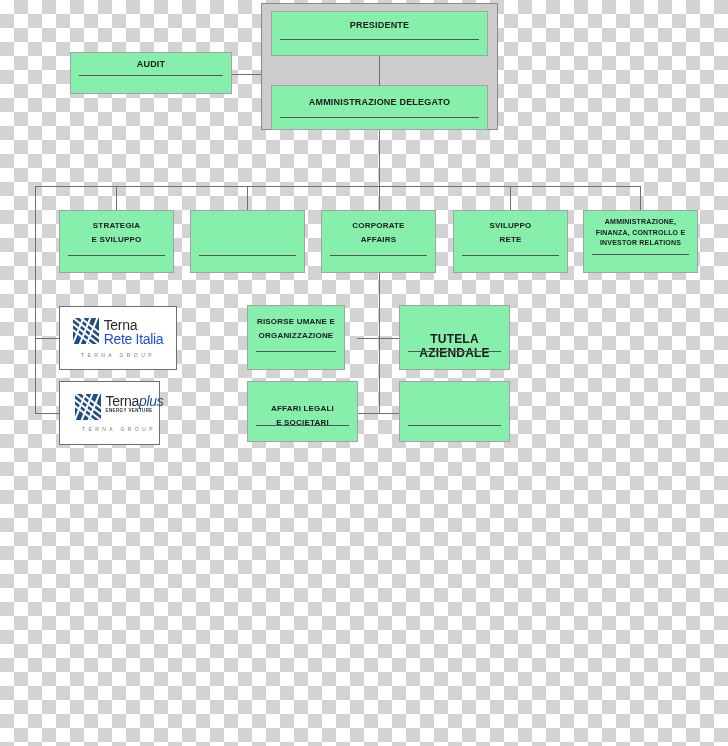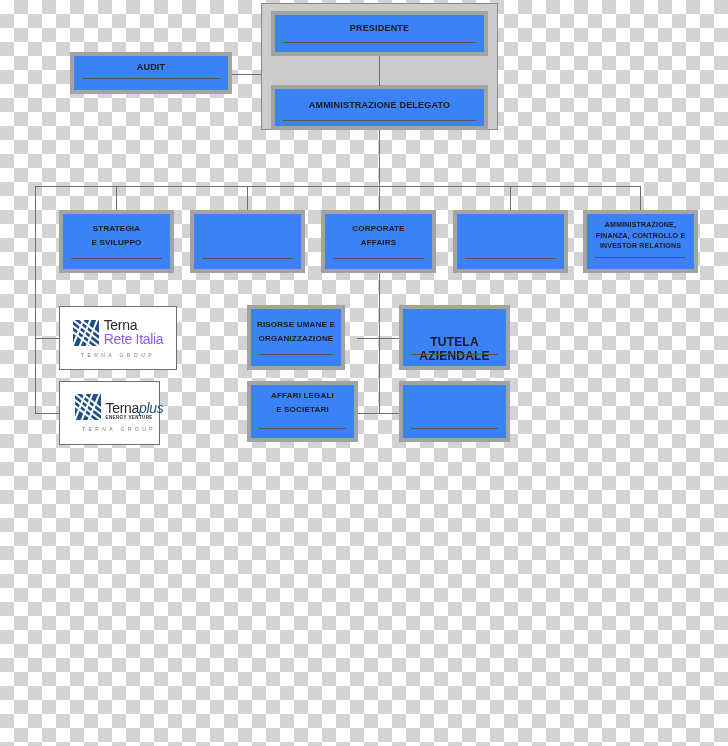--- a/index.html
+++ b/index.html
@@ -21,22 +21,22 @@
 
   #canvas {
     position: relative;
     width: 728px;
     height: 746px;
   }
 
   
   .node {
     position: absolute;
-    background: #3b82f6;
-    border: 4px solid #a3a3a3;
+    background: #86efac;
+    border: 1px solid #a3a3a3;
     box-sizing: border-box;
     display: block;
   }
   .node .title {
     display: block;
     text-align: center;
     color: #1a1a1a;
     font-weight: 700;
     letter-spacing: 0.2px;
     white-space: pre-line;
@@ -75,21 +75,21 @@
     background: #ffffff;
     border: 1px solid #6f6f6f;
     box-sizing: border-box;
     display: flex;
     flex-direction: column;
     align-items: center;
     justify-content: center;
   }
   .logo-row {
     display: flex;
-    align-items: flex-end;
+    align-items: flex-start;
     gap: 5px;
   }
   .logo-mark {
     width: 26px;
     height: 26px;
     background: #1f4e87;
     position: relative;
     overflow: hidden;
     flex: 0 0 auto;
   }
@@ -104,21 +104,21 @@
     line-height: 1.0;
   }
   .logo-l1 {
     font-size: 14px;
     color: #2b2b2b;
     font-weight: 400;
     letter-spacing: -0.3px;
   }
   .logo-l2 {
     font-size: 14px;
-    color: #8b5cf6;
+    color: #1d4ed8;
     font-weight: 400;
     letter-spacing: -0.3px;
   }
   .logo-plus {
     font-style: italic;
     color: #1f4e87;
     font-weight: 400;
   }
   .logo-sub {
     font-size: 4.5px;
@@ -185,20 +185,22 @@
     <span class="rule" style="top:44px;"></span>
   </div>
 
   <div class="node" style="left:321px; top:210px; width:115px; height:63px;">
     <span class="title" style="font-size:8px; line-height:14px; margin-top:8px;">CORPORATE
 AFFAIRS</span>
     <span class="rule" style="top:44px;"></span>
   </div>
 
   <div class="node" style="left:453px; top:210px; width:115px; height:63px;">
+    <span class="title" style="font-size:8px; line-height:14px; margin-top:8px;">SVILUPPO
+RETE</span>
     <span class="rule" style="top:44px;"></span>
   </div>
 
   <div class="node" style="left:583px; top:210px; width:115px; height:63px;">
     <span class="title" style="font-size:7px; line-height:10.5px; margin-top:6px;">AMMINISTRAZIONE,
 FINANZA, CONTROLLO E
 INVESTOR RELATIONS</span>
     <span class="rule" style="top:43px;"></span>
   </div>
 
@@ -214,21 +216,21 @@
     <span class="rule" style="top:45px;"></span>
   </div>
 
   <div class="node" style="left:399px; top:305px; width:111px; height:65px;">
     <span class="title" style="font-size:12px; line-height:14px; margin-top:26px;">TUTELA
 AZIENDALE</span>
     <span class="rule" style="top:45px;"></span>
   </div>
 
   <div class="node" style="left:247px; top:381px; width:111px; height:61px;">
-    <span class="title" style="font-size:8px; line-height:14px; margin-top:4px;">AFFARI LEGALI
+    <span class="title" style="font-size:8px; line-height:14px; margin-top:20px;">AFFARI LEGALI
 E SOCIETARI</span>
     <span class="rule" style="top:43px;"></span>
   </div>
 
   <div class="node" style="left:399px; top:381px; width:111px; height:61px;">
     <span class="rule" style="top:43px;"></span>
   </div>
 
   <div class="logo-box" style="left:59px; top:306px; width:118px; height:64px;">
     <div class="logo-row">

